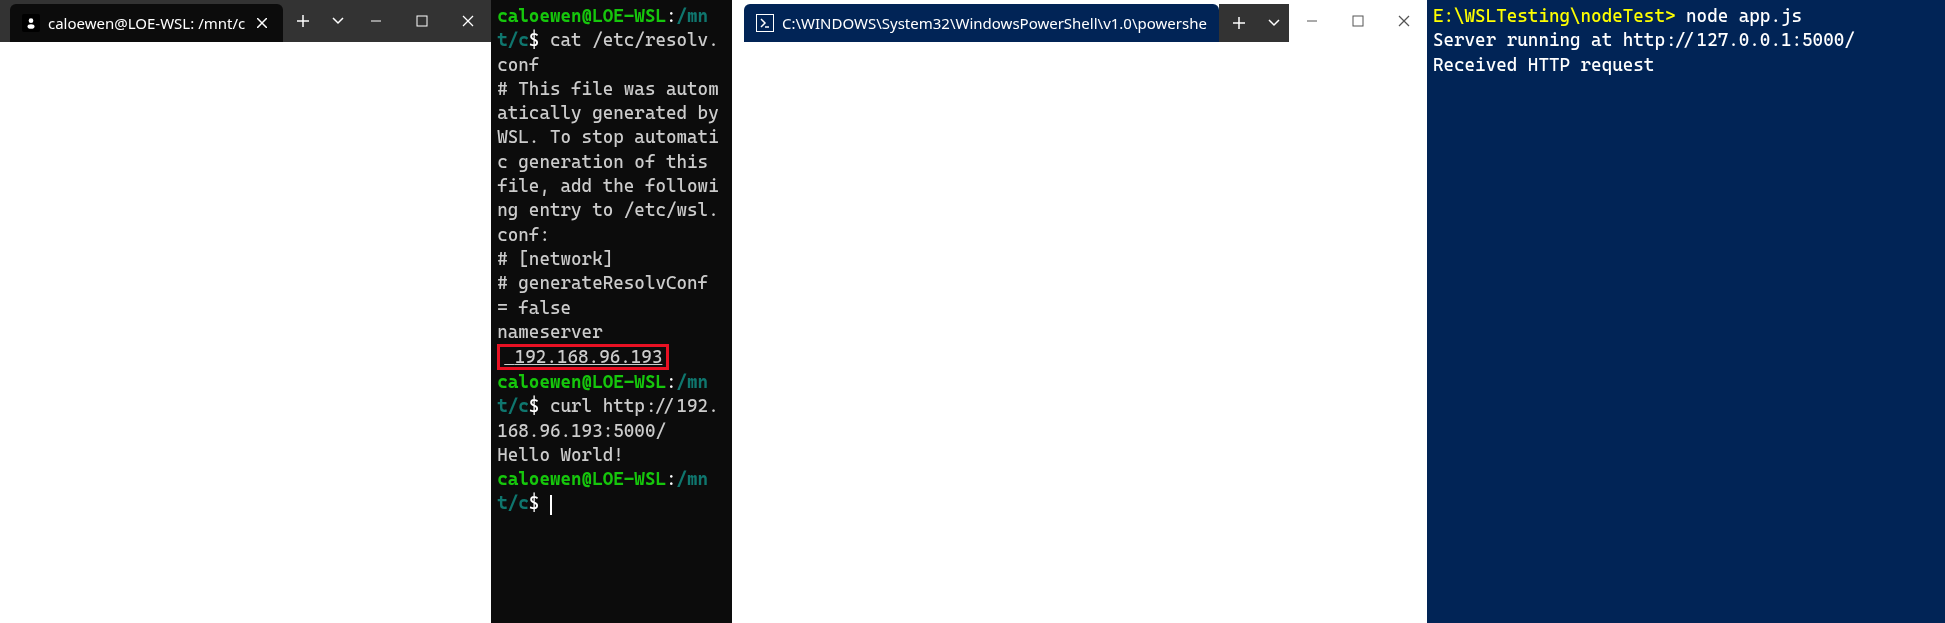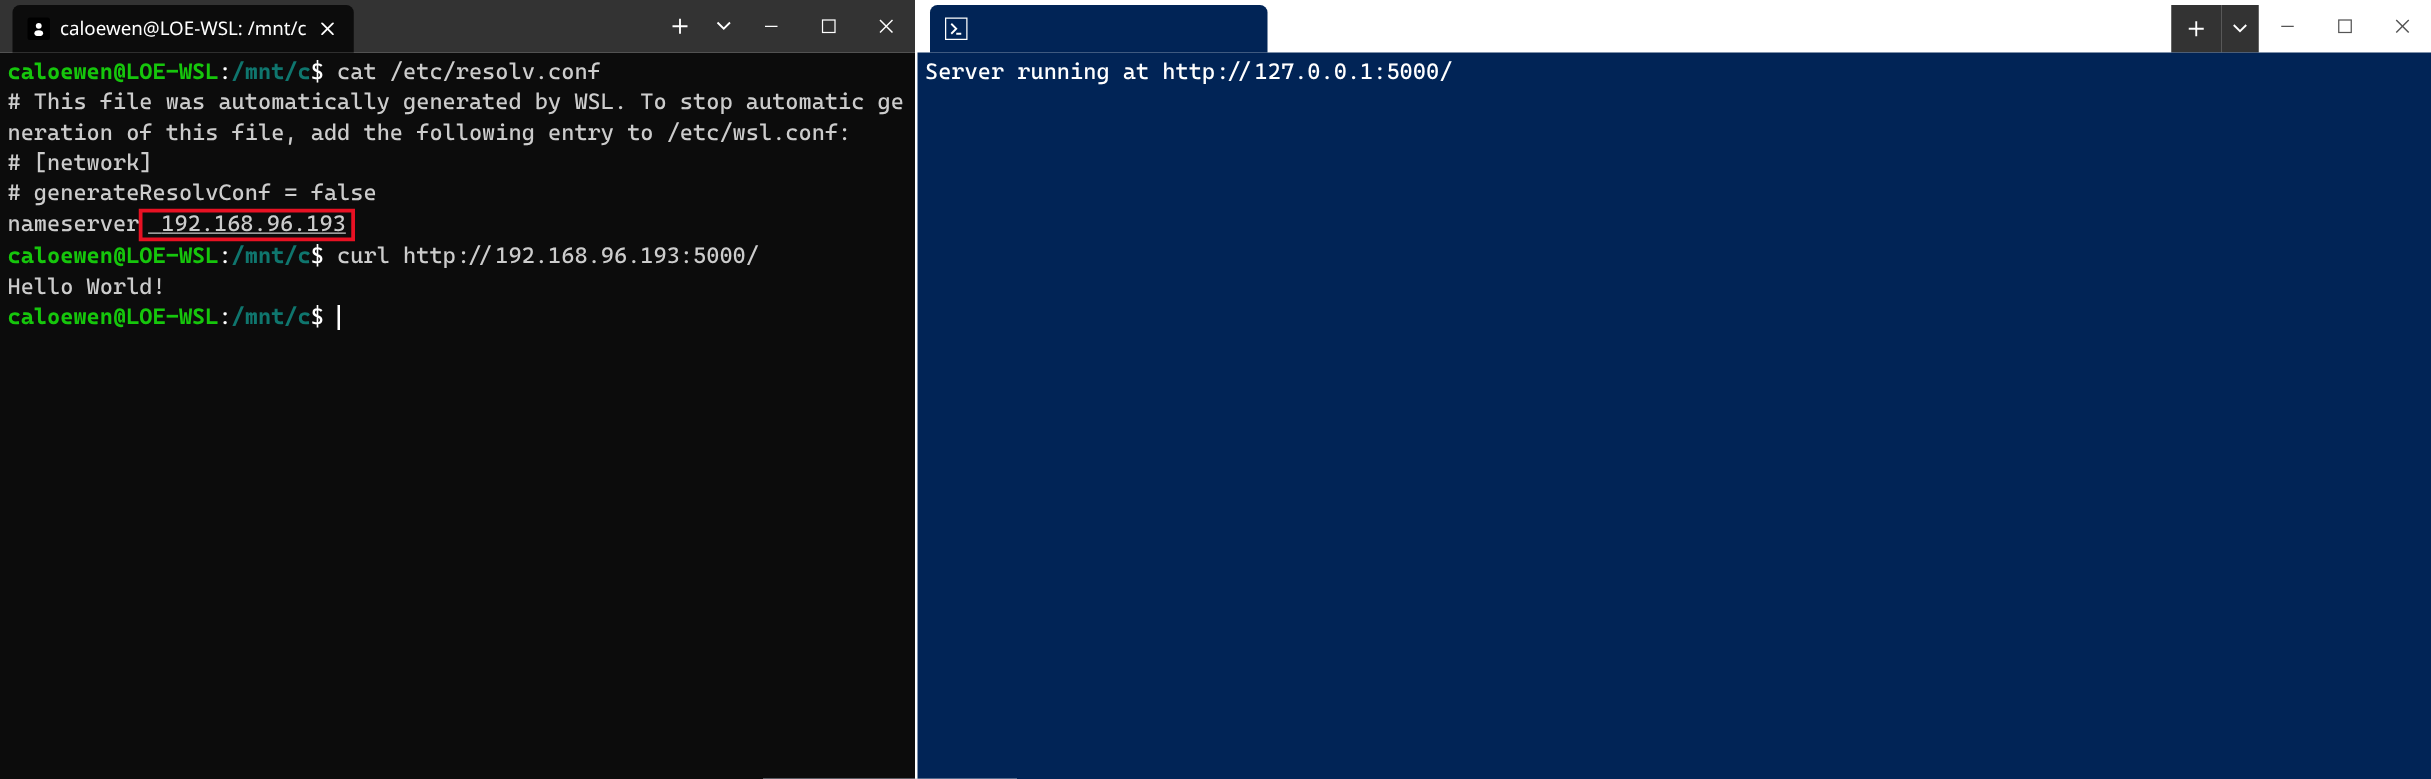--- a/index.html
+++ b/index.html
@@ -10,21 +10,21 @@
     body {
       display: flex;
       font-family: 'Cascadia Code', 'Consolas', monospace;
       font-size: 18px;
       background: #fff;
       width: 1945px;
       height: 623px;
     }
     .window {
       display: flex;
-      flex-direction: column;
+      flex-direction: row;
       height: 100%;
     }
     .window-left {
       width: 734px;
       border-right: 2px solid #fff;
     }
     .window-right {
       flex: 1;
     }
     .titlebar {
@@ -214,20 +214,21 @@
 
 <div class="window window-right">
   <div class="titlebar titlebar-right">
     <div class="tab tab-right">
       <span class="tab-icon ps-icon">
         <svg width="12" height="12" viewBox="0 0 12 12" fill="#fff">
             <polyline points="2,2 6,6 2,10" stroke="#fff" stroke-width="1.5" fill="none"></polyline>
             <line x1="6" y1="10" x2="10" y2="10" stroke="#fff" stroke-width="1.5"></line>
           </svg>
       </span>
+      <span class="tab-title">C:\WINDOWS\System32\WindowsPowerShell\v1.0\powershe</span>
     </div>
     <div class="titlebar-controls">
       <div class="titlebar-btn newtab-btn" style="background:#333;height:38px;margin-top:4px">
         <svg width="14" height="14" viewBox="0 0 14 14" stroke="#fff" stroke-width="1.5">
             <line x1="7" y1="1" x2="7" y2="13"></line>
             <line x1="1" y1="7" x2="13" y2="7"></line>
           </svg>
       </div>
       <div class="titlebar-btn dropdown-btn" style="background:#333;height:38px;margin-top:4px">
         <svg width="12" height="8" viewBox="0 0 12 8" stroke="#fff" stroke-width="1.5" fill="none">
@@ -245,14 +246,14 @@
           </svg>
       </div>
       <div class="titlebar-btn">
         <svg width="12" height="12" viewBox="0 0 12 12" stroke="#555" stroke-width="1.2">
             <line x1="1" y1="1" x2="11" y2="11"></line>
             <line x1="11" y1="1" x2="1" y2="11"></line>
           </svg>
       </div>
     </div>
   </div>
-  <div class="terminal-body terminal-ps" id="ps-body"><div>Server running at http://127.0.0.1:5000/</div></div>
+  <div class="terminal-body terminal-ps" id="ps-body"><div><span class="ps-prompt">E:\WSLTesting\nodeTest&gt;</span><span> node app.js</span></div><div>Server running at http://127.0.0.1:5000/</div><div>Received HTTP request</div></div>
 </div>
 
 </body></html>

